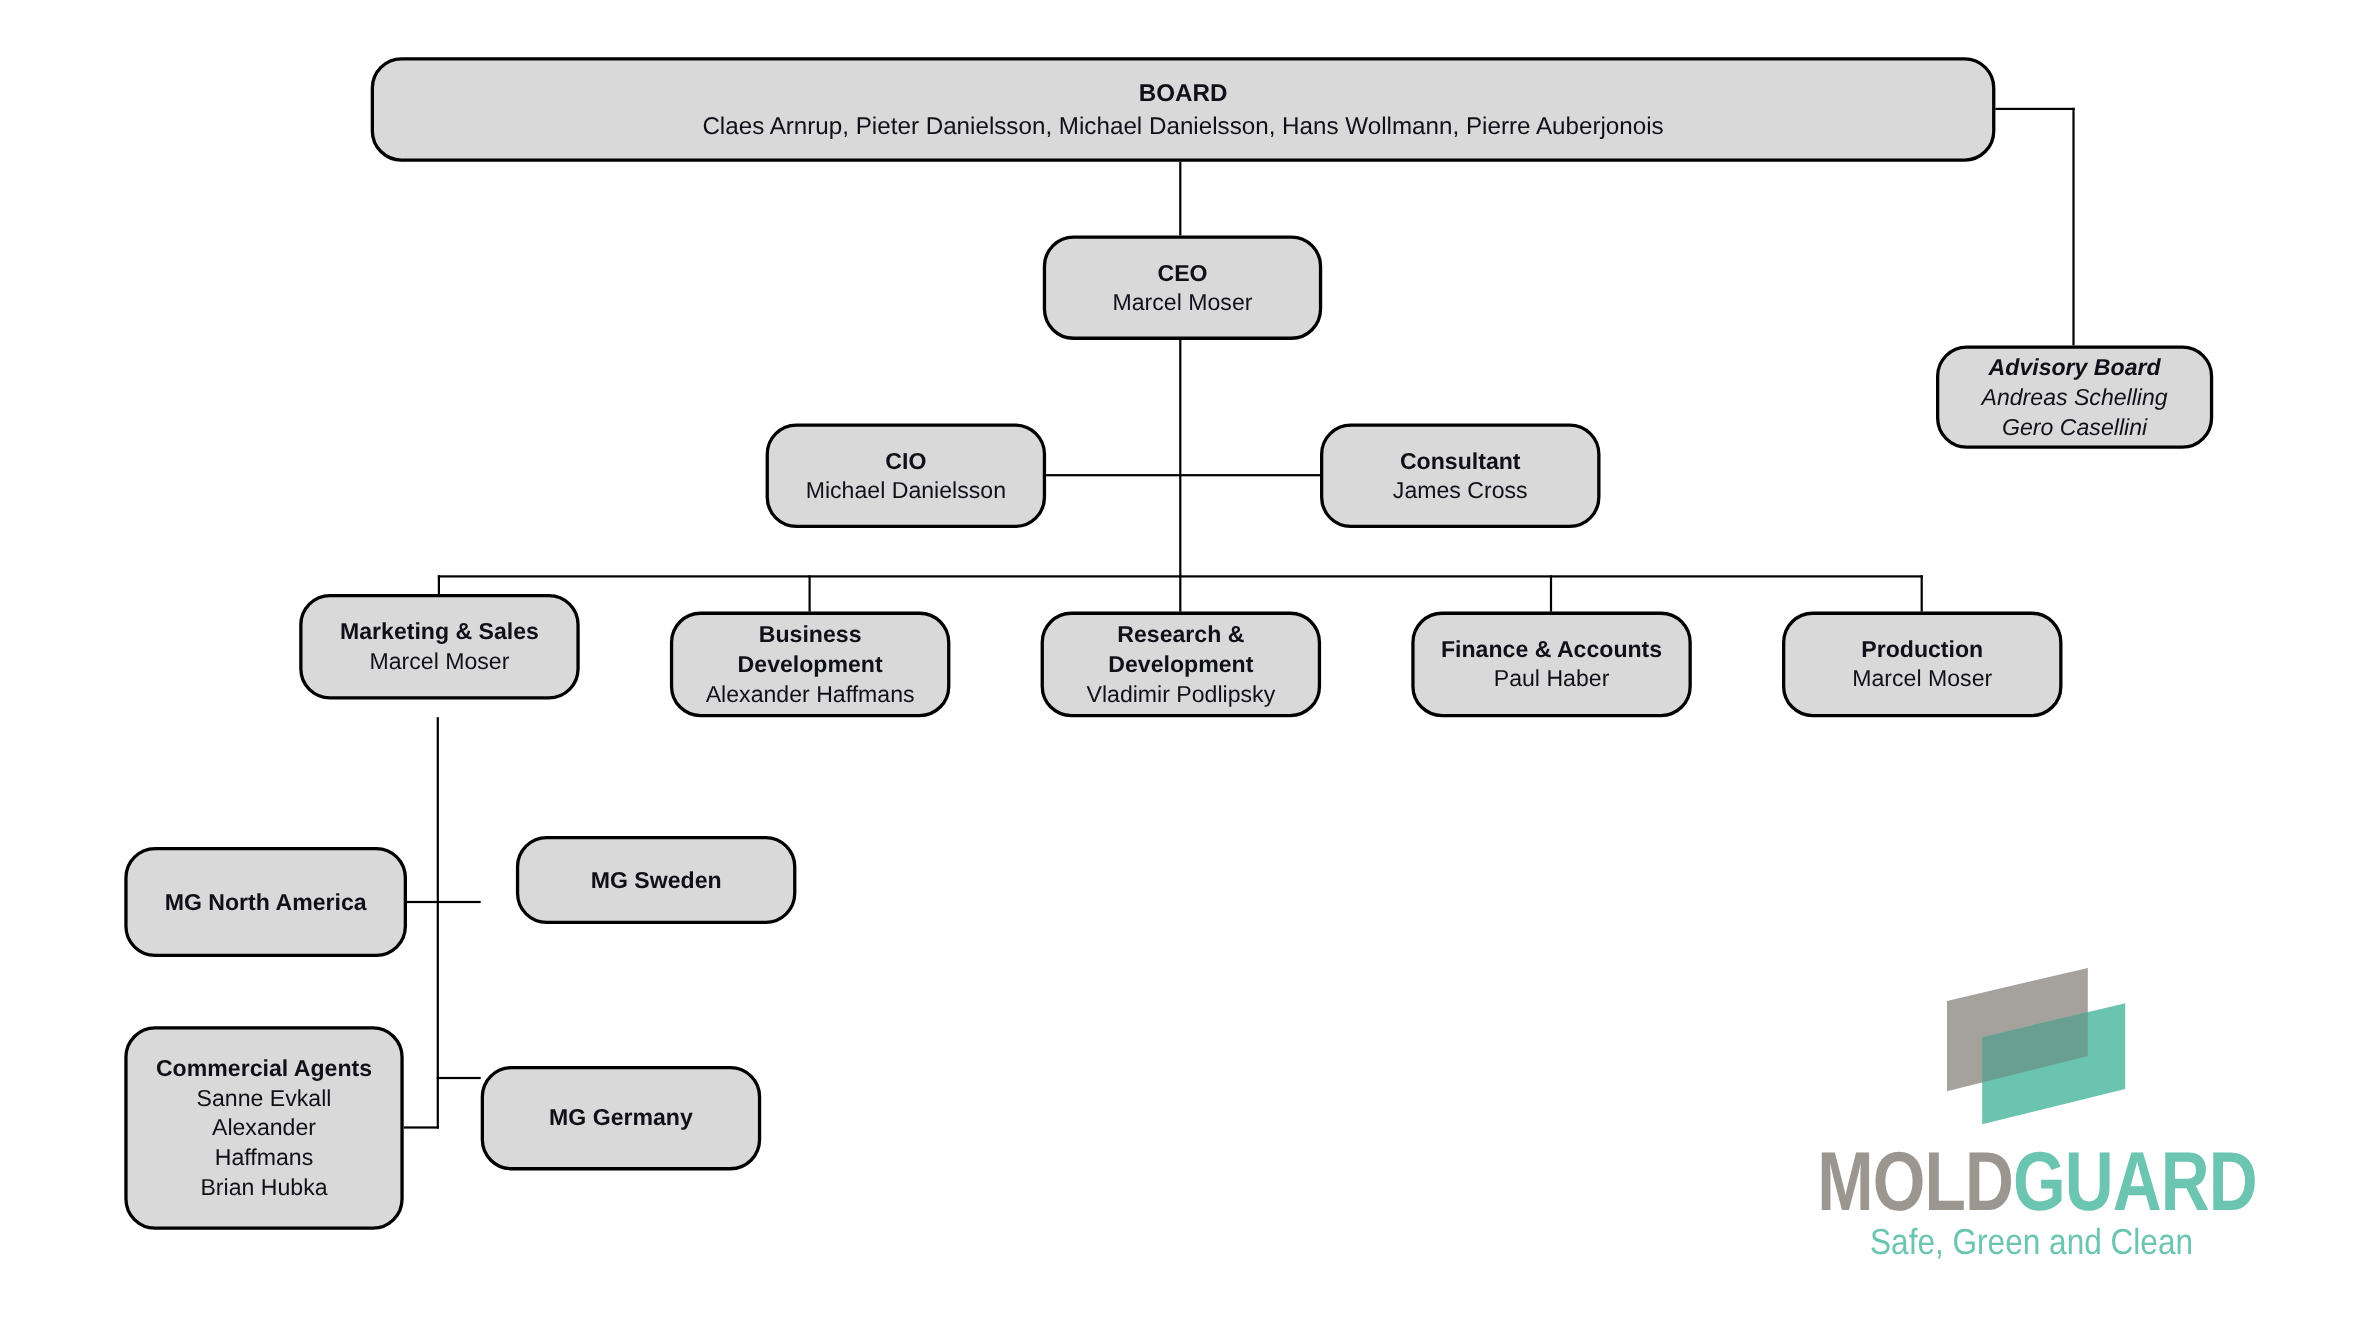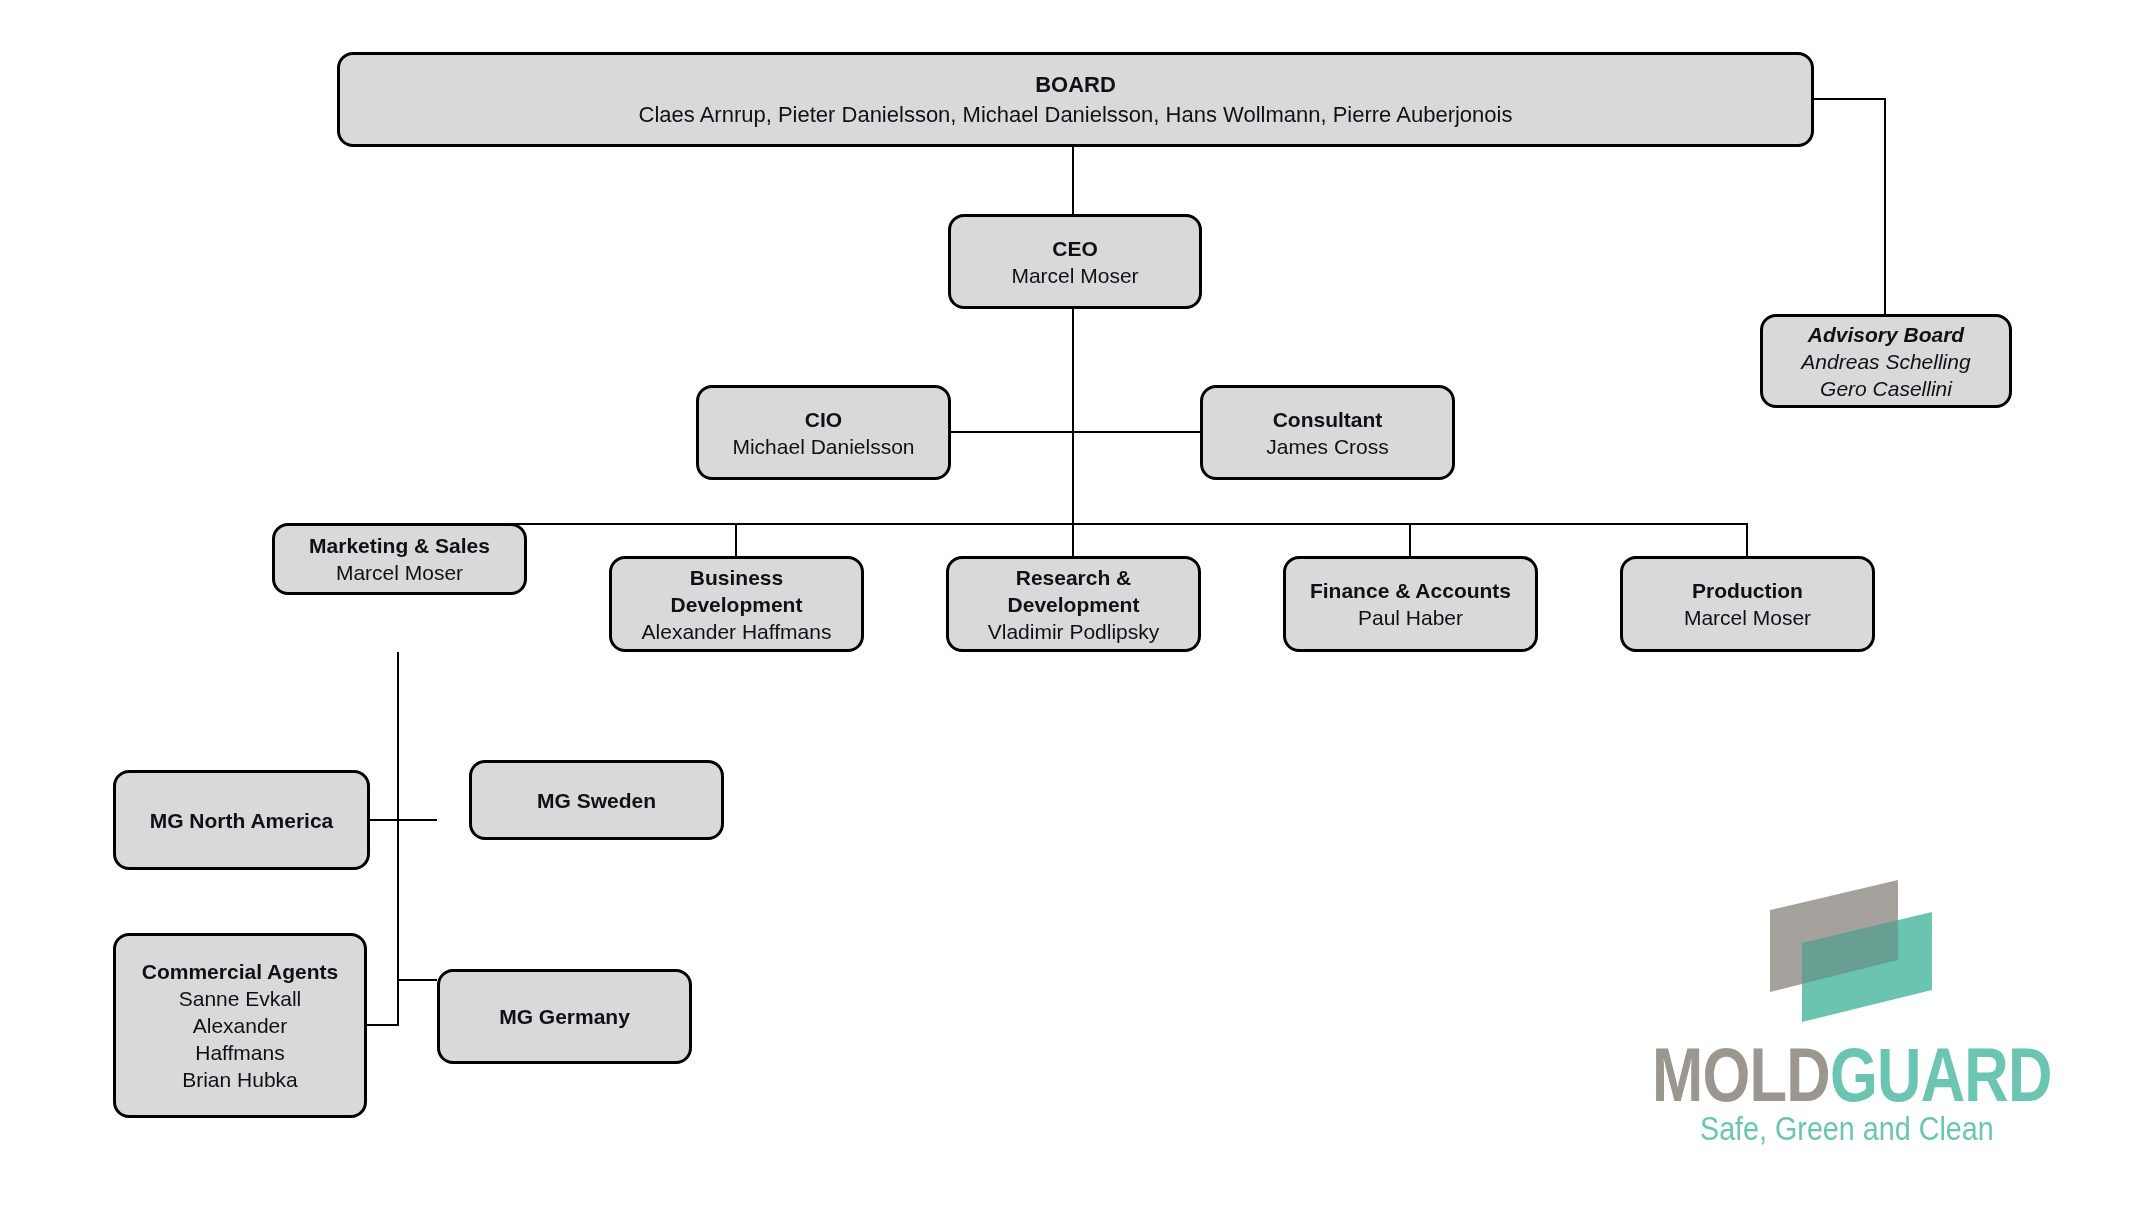--- a/index.html
+++ b/index.html
@@ -5,32 +5,32 @@
   html,body{margin:0;padding:0;background:#ffffff;}
   .canvas{
     position:relative;width:2144px;height:1208px;background:#ffffff;overflow:hidden;
     font-family:"Liberation Sans",sans-serif;color:var(--text,#101018);
   }
   
   .node{
     position:absolute;box-sizing:border-box;
     background:var(--box_fill,#d9d9d9);
     border:3px solid var(--box_border,#000);
-    border-radius:16px;
+    border-radius:28px;
     display:flex;flex-direction:column;justify-content:center;align-items:center;
     text-align:center;line-height:27px;font-size:21px;
   }
   .node-title{font-weight:bold;white-space:pre-line;}
   .node-sub{white-space:pre-line;}
   #n-board{left:337px;top:52px;width:1477px;height:95px;font-size:22px;line-height:30px;}
   #n-ceo{left:948px;top:214px;width:254px;height:95px;}
   #n-advisory{left:1760px;top:314px;width:252px;height:94px;font-style:italic;}
   #n-cio{left:696px;top:385px;width:255px;height:95px;}
   #n-consultant{left:1200px;top:385px;width:255px;height:95px;}
-  #n-marketing{left:272px;top:523px;width:255px;height:72px;}
+  #n-marketing{left:272px;top:540px;width:255px;height:96px;}
   #n-bizdev{left:609px;top:556px;width:255px;height:96px;}
   #n-rnd{left:946px;top:556px;width:255px;height:96px;}
   #n-finance{left:1283px;top:556px;width:255px;height:96px;align-items:center;}
   #n-production{left:1620px;top:556px;width:255px;height:96px;}
   #n-mgna{left:113px;top:770px;width:257px;height:100px;}
   #n-mgsweden{left:437px;top:760px;width:255px;height:80px;margin-left:32px;}
   #n-agents{left:113px;top:933px;width:254px;height:185px;}
   #n-mggermany{left:437px;top:969px;width:255px;height:95px;}
   
   .conn{position:absolute;background:var(--line,#000);}

